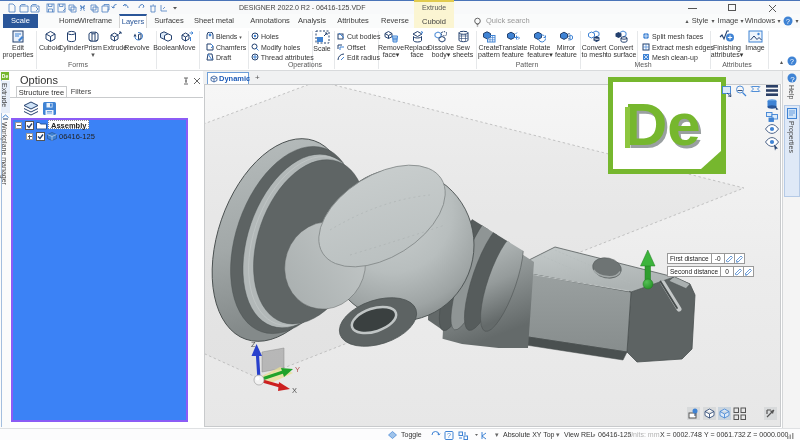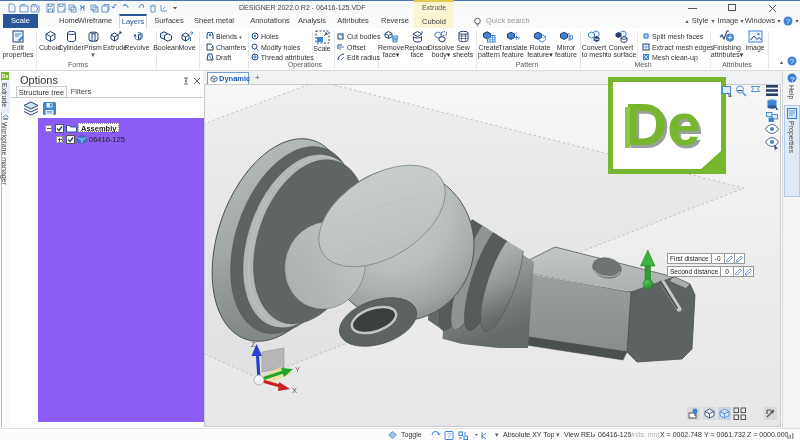--- a/index.html
+++ b/index.html
@@ -320,21 +320,21 @@
       <path d="M1 10.5L8 14l7-3.5" fill="none" stroke="#23406e"></path>
     </svg>
     <svg class="abs" style="left:32px;top:30px" width="15" height="15" viewBox="0 0 15 15">
       <rect x="1" y="1" width="13" height="13" rx="1.5" fill="#3f83d4"></rect>
       <rect x="4.5" y="2" width="6" height="4.5" fill="#eaf2fb"></rect>
       <rect x="8" y="2.5" width="1.8" height="3.2" fill="#3f83d4"></rect>
       <rect x="3.5" y="9" width="8" height="5" fill="#eaf2fb"></rect>
       <path d="M5 10.5h5M5 12h5" stroke="#3f83d4" stroke-width="0.7"></path>
     </svg>
 
-    <div class="abs" style="left:28px;top:47px;width:177px;height:304px;background:#8b5cf6;border:5px solid #8b5cf6">
+    <div class="abs" style="left:1px;top:47px;width:177px;height:304px;background:#3b82f6;border:2px solid #8b5cf6">
       <div class="abs" style="left:2px;top:2px;width:7px;height:7px;border:1px solid #999;background:#fff"></div>
       <div class="abs" style="left:3.5px;top:5px;width:4px;height:1px;background:#555"></div>
       <svg class="abs" style="left:12px;top:1px" width="9" height="9" viewBox="0 0 9 9">
         <rect x="0.5" y="0.5" width="8" height="8" fill="#fff" stroke="#555"></rect>
         <path d="M2 4.5l2 2 3-4" fill="none" stroke="#23406e" stroke-width="1.3"></path>
       </svg>
       <svg class="abs" style="left:23px;top:1px" width="11" height="9" viewBox="0 0 11 9">
         <path d="M0.5 1.5h3l1 1.5h6v5h-10z" fill="#fff" stroke="#2a5699"></path>
       </svg>
       <div class="abs" style="left:35px;top:0px;height:9px;border:1px dotted #888;background:#fff;font-size:7.5px;font-weight:bold;color:#222;line-height:9px;padding:0 2px">Assembly</div>

